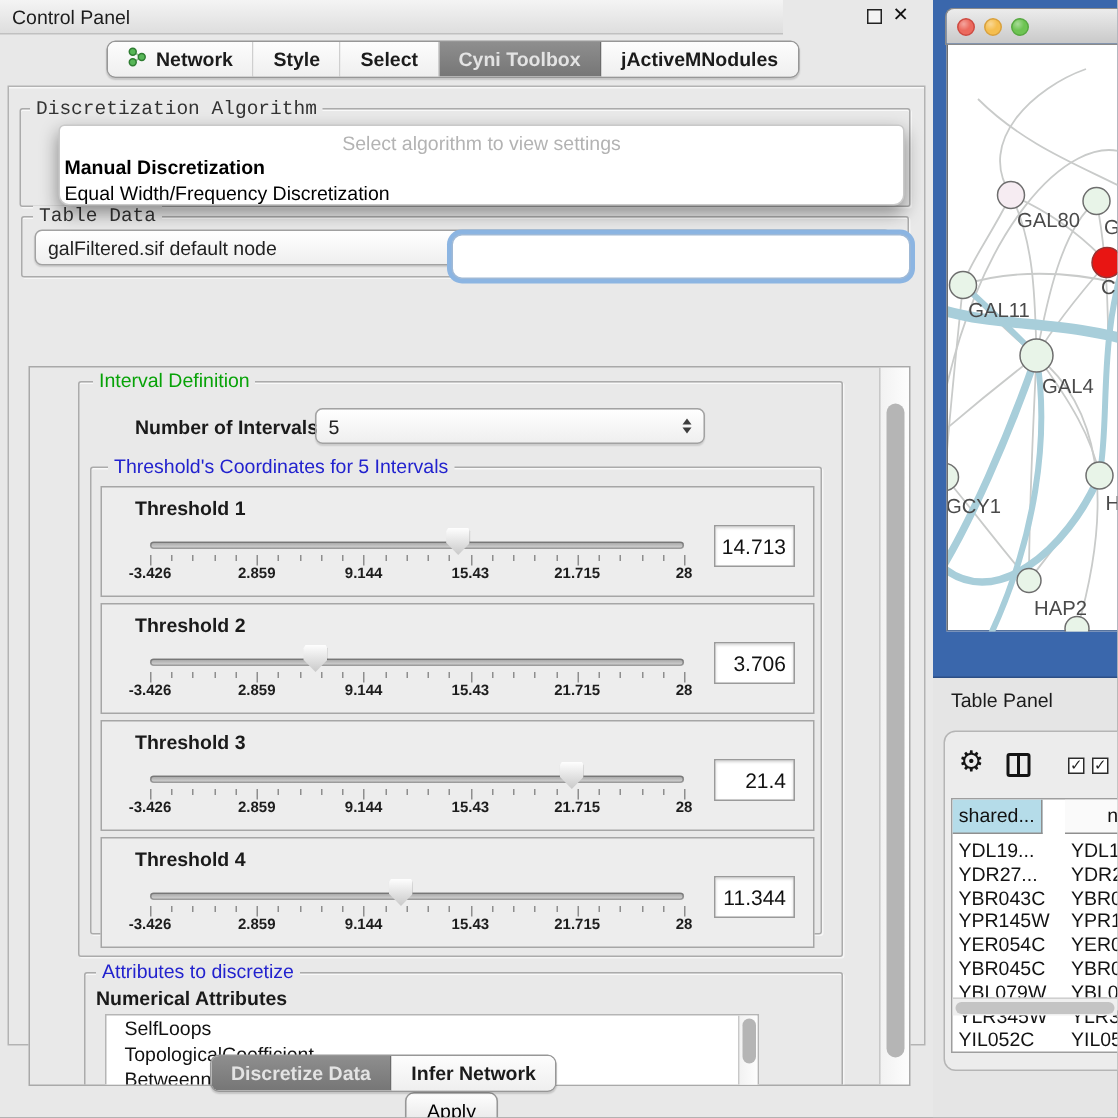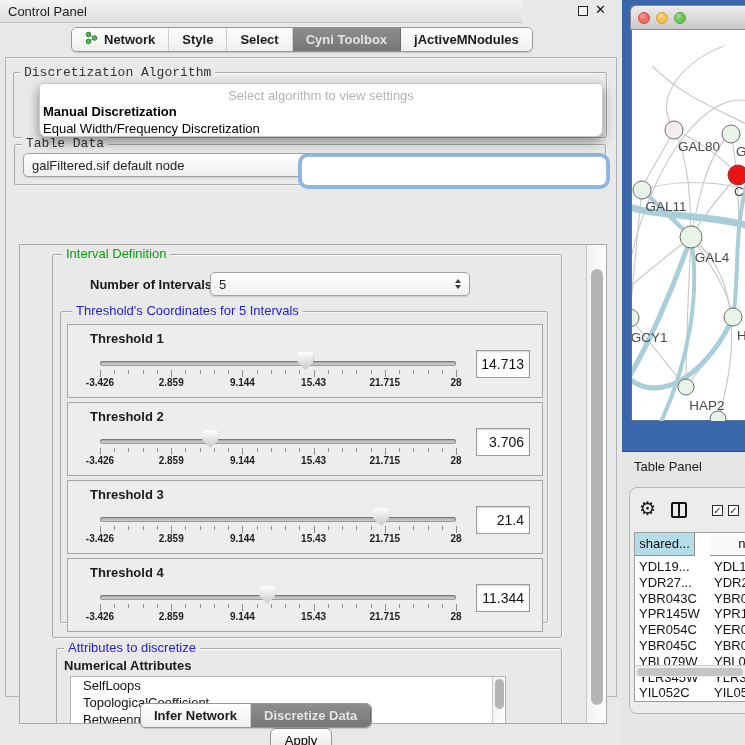--- a/index.html
+++ b/index.html
@@ -314,25 +314,25 @@
     <button id="applyBtn">Apply</button>
 
     <div id="popup" style="left:9px;top:25px;margin-left:24px;">
       <div class="prompt">Select algorithm to view settings</div>
       <div class="opt b" style="top:20px;">Manual Discretization</div>
       <div class="opt" style="top:37px;">Equal Width/Frequency Discretization</div>
     </div>
   </div>
 
   <div id="bottomTabs" class="tabgroup">
+      <div class="tab sel">
+        <span>Discretize Data</span>
+      </div>
       <div class="tab">
         <span>Infer Network</span>
-      </div>
-      <div class="tab sel">
-        <span>Discretize Data</span>
       </div>
     </div>
 
   <div id="rightside">
     <div id="bluezone">
       <div id="netwin-tbar">
         <span class="light" style="left: 7px; background: radial-gradient(circle at 35% 30%, rgba(255, 255, 255, 0.4), transparent 45%), rgb(236, 106, 94); border: 1px solid rgb(206, 75, 66);"></span>
         <span class="light" style="left: 25px; background: radial-gradient(circle at 35% 30%, rgba(255, 255, 255, 0.4), transparent 45%), rgb(245, 190, 79); border: 1px solid rgb(217, 161, 61);"></span>
         <span class="light" style="left: 43px; background: radial-gradient(circle at 35% 30%, rgba(255, 255, 255, 0.4), transparent 45%), rgb(110, 196, 83); border: 1px solid rgb(88, 169, 66);"></span>
       </div>

